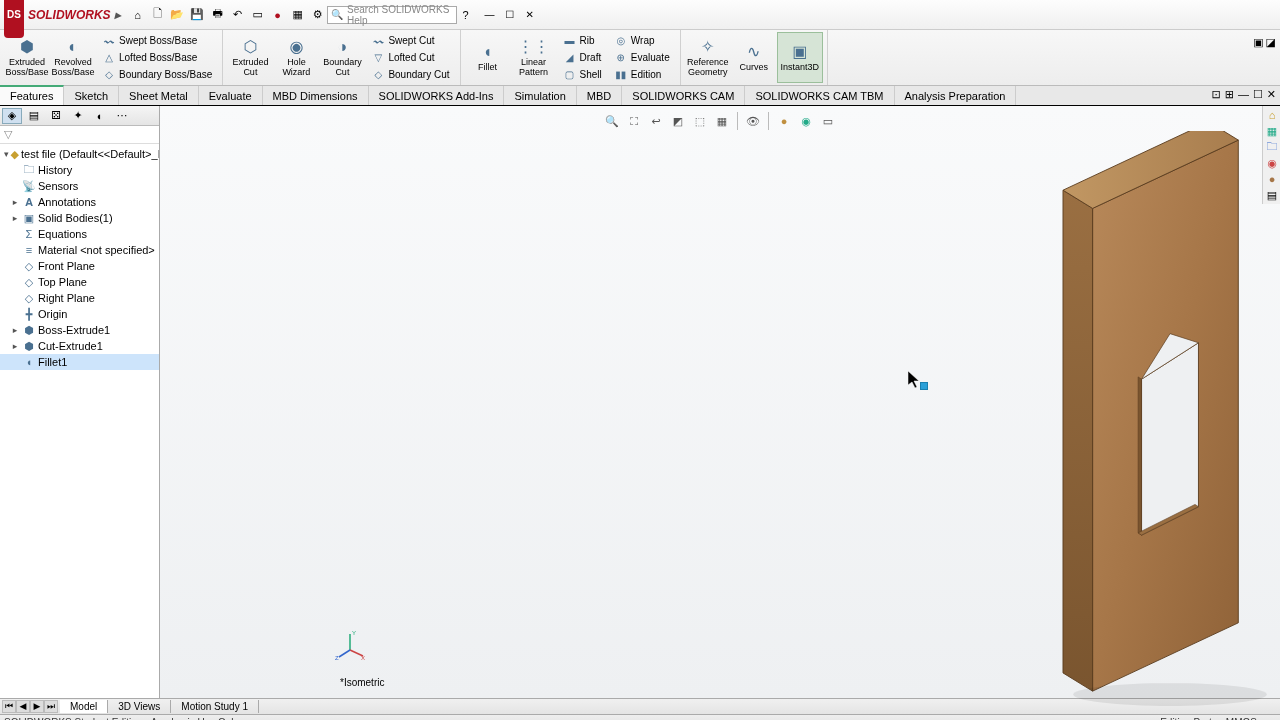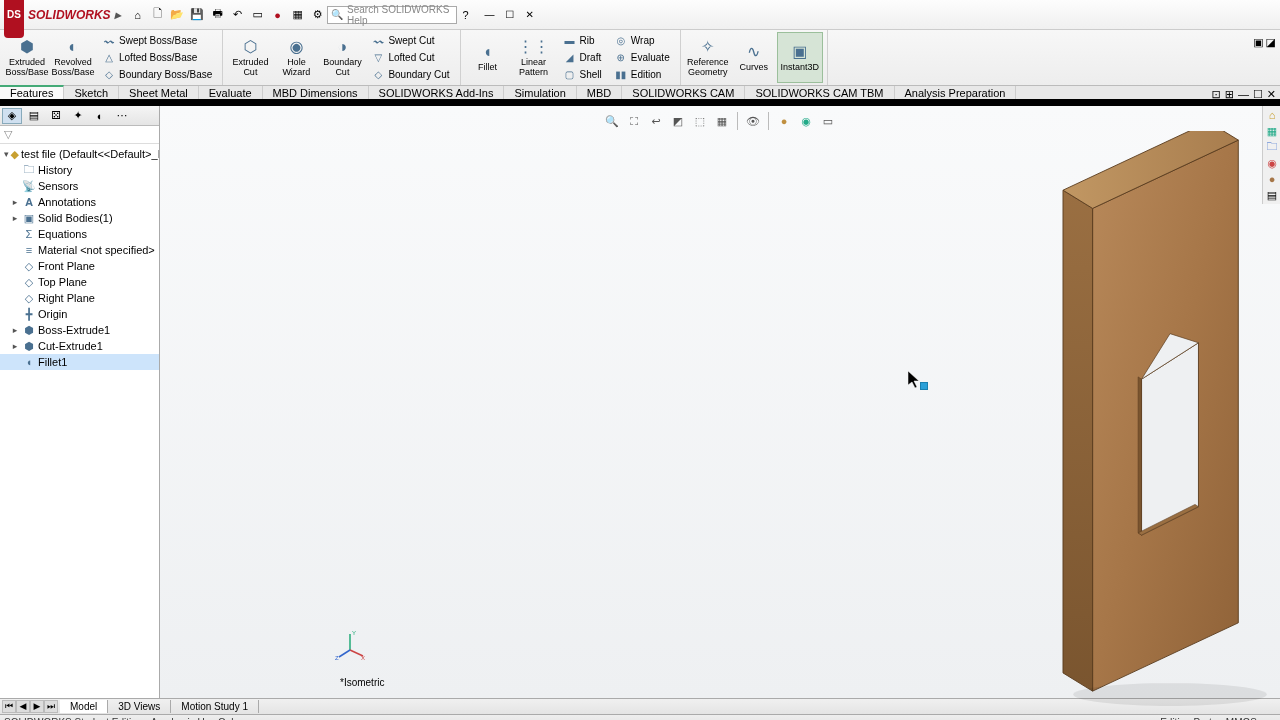--- a/index.html
+++ b/index.html
@@ -20,21 +20,21 @@
 .ribbon { height:56px; background:linear-gradient(#f7f7f7,#ededed); border-bottom:1px solid #bbb; display:flex; align-items:stretch; }
 .rib-group { display:flex; border-right:1px solid #d0d0d0; padding:2px 4px; }
 .rib-big { display:flex; flex-direction:column; align-items:center; justify-content:center; width:46px; padding:2px 2px; cursor:pointer; text-align:center; line-height:1.1; font-size:9px; }
 .rib-big.active { background:#d6e4d6; border:1px solid #9bbf9b; }
 .rib-icon { width:20px; height:20px; margin-bottom:1px; display:flex; align-items:center; justify-content:center; font-size:16px; color:#4a7090; }
 .rib-stack { display:flex; flex-direction:column; justify-content:space-around; padding:0 2px; }
 .rib-small { display:flex; align-items:center; gap:3px; padding:1px 4px; cursor:pointer; font-size:10px; white-space:nowrap; }
 .rib-small-icon { width:14px; height:14px; display:inline-flex; align-items:center; justify-content:center; color:#4a7090; }
 
 
-.tabbar { height:20px; background:#e8e8e8; border-bottom:7px solid #000000; display:flex; position:relative; }
+.tabbar { height:20px; background:#e8e8e8; border-bottom:1px solid #000000; display:flex; position:relative; }
 .tab { padding:2px 10px; font-size:11px; border-right:1px solid #ccc; cursor:pointer; display:flex; align-items:center; }
 .tab.active { background:#fafafa; border-top:2px solid #4a7; margin-top:-1px; }
 .tab-right { position:absolute; right:4px; top:2px; display:flex; gap:4px; }
 .tab-right span { cursor:pointer; font-size:11px; }
 
 
 .main { display:flex; height:592px; }
 .sidebar { width:160px; background:#fff; border-right:1px solid #aaa; display:flex; flex-direction:column; }
 .side-toolbar { height:20px; background:linear-gradient(#f5f5f5,#e5e5e5); border-bottom:1px solid #bbb; display:flex; align-items:center; padding:0 2px; gap:2px; }
 .side-tbtn { width:20px; height:16px; display:flex; align-items:center; justify-content:center; cursor:pointer; border:1px solid transparent; }

